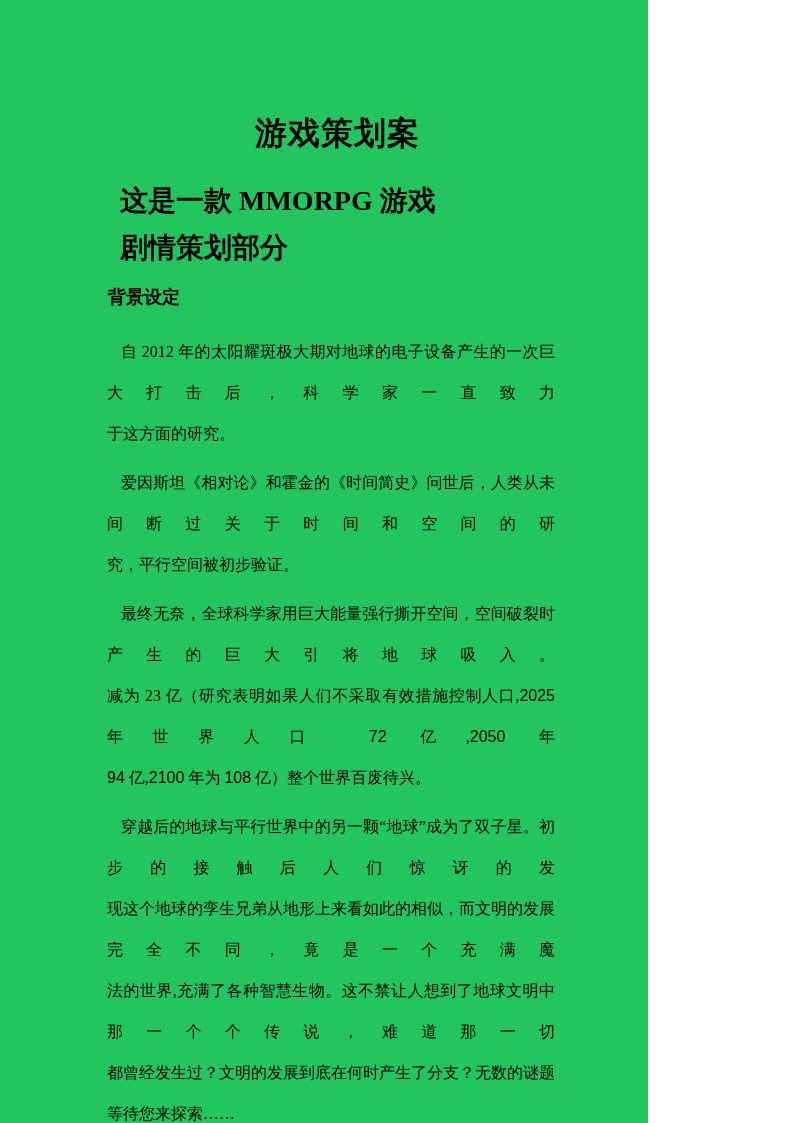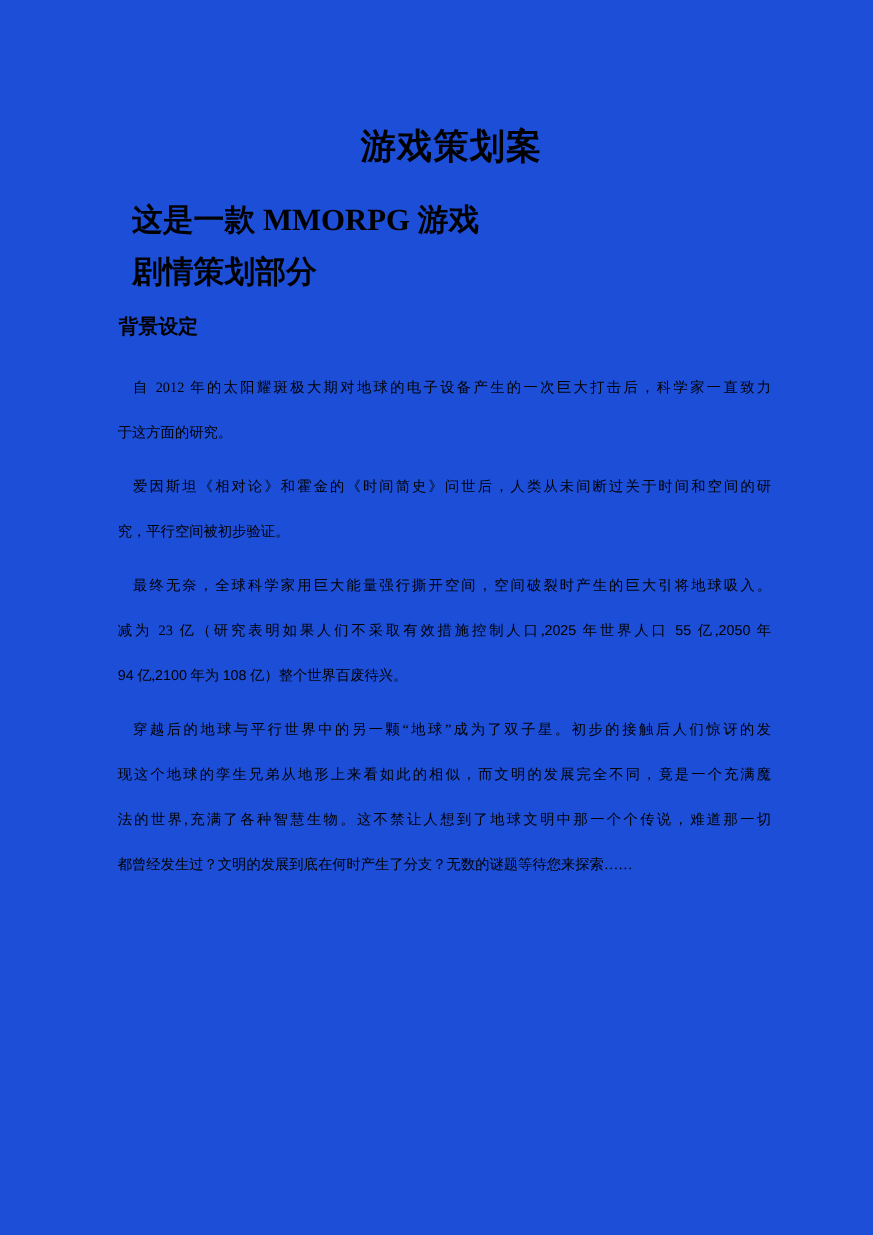--- a/index.html
+++ b/index.html
@@ -2,24 +2,24 @@
 <html><head>
 <meta charset="utf-8">
 <style>
   html, body {
     margin: 0;
     padding: 0;
     background: #ffffff;
   }
   .page {
     position: relative;
-    width: 794px;
+    width: 648px;
     height: 1123px;
     box-sizing: border-box;
-    background: #1d4ed8;
+    background: #22c55e;
     padding: 113px 93px 0 107px;
     font-family: "Liberation Serif", "DejaVu Serif", serif;
     color: #000000;
     overflow: hidden;
   }
   .doc-title {
     font-family: "DejaVu Sans", "Liberation Sans", sans-serif;
     font-size: 32px;
     font-weight: 700;
     line-height: 40px;
@@ -45,21 +45,21 @@
   .heading-small.second {
     margin-top: 22px;
   }
   .body-text {
     margin-top: 21px;
   }
   .para {
     margin: 0 0 8px 0;
   }
   .line {
-    font-size: 13px;
+    font-size: 16px;
     line-height: 41px;
     white-space: normal;
   }
   .line.fill {
     text-align: justify;
     text-align-last: justify;
   }
   .line.last {
     text-align: left;
     text-align-last: left;
@@ -83,21 +83,21 @@
       <div class="para">
         <div class="line fill indent"><span>自 2012 年的太阳耀斑极大期对地球的电子设备产生的一次巨大打击后，科学家一直致力</span></div>
         <div class="line last"><span>于这方面的研究。</span></div>
       </div>
       <div class="para">
         <div class="line fill indent"><span>爱因斯坦《相对论》和霍金的《时间简史》问世后，人类从未间断过关于时间和空间的研</span></div>
         <div class="line last"><span>究，平行空间被初步验证。</span></div>
       </div>
       <div class="para">
         <div class="line fill indent"><span>最终无奈，全球科学家用巨大能量强行撕开空间，空间破裂时产生的巨大引将地球吸入。</span></div>
-        <div class="line fill"><span>减为 23 亿（研究表明如果人们不采取有效措施控制人口,</span><span class="num-sans">2025</span><span> 年世界人口 </span><span class="num-sans">55</span><span> 亿,</span><span class="num-sans">2050</span><span> 年</span></div>
+        <div class="line fill"><span>减为 23 亿（研究表明如果人们不采取有效措施控制人口,</span><span class="num-sans">2025</span><span> 年世界人口 </span><span class="num-sans">72</span><span> 亿,</span><span class="num-sans">2050</span><span> 年</span></div>
         <div class="line last"><span class="num-sans">94</span><span> 亿,</span><span class="num-sans">2100</span><span> 年为 </span><span class="num-sans">108</span><span> 亿）整个世界百废待兴。</span></div>
       </div>
       <div class="para">
         <div class="line fill indent"><span>穿越后的地球与平行世界中的另一颗“地球”成为了双子星。初步的接触后人们惊讶的发</span></div>
         <div class="line fill"><span>现这个地球的孪生兄弟从地形上来看如此的相似，而文明的发展完全不同，竟是一个充满魔</span></div>
         <div class="line fill"><span>法的世界,充满了各种智慧生物。这不禁让人想到了地球文明中那一个个传说，难道那一切</span></div>
         <div class="line last"><span>都曾经发生过？文明的发展到底在何时产生了分支？无数的谜题等待您来探索……</span></div>
       </div>
     </div>
 </div>

